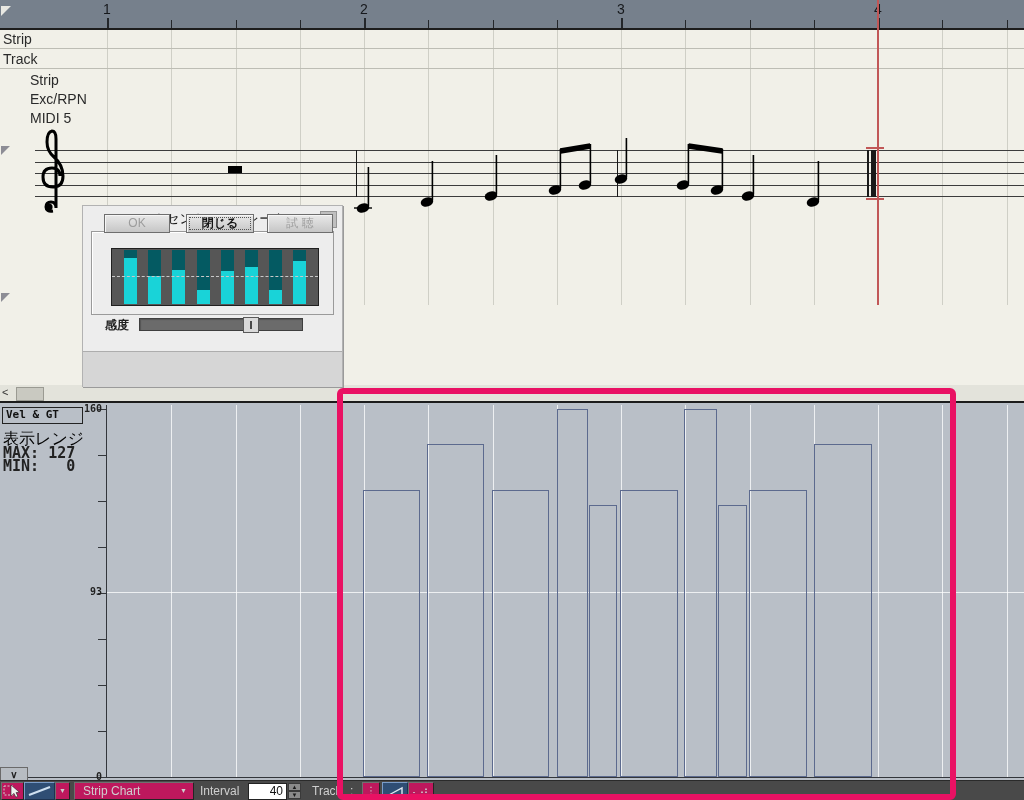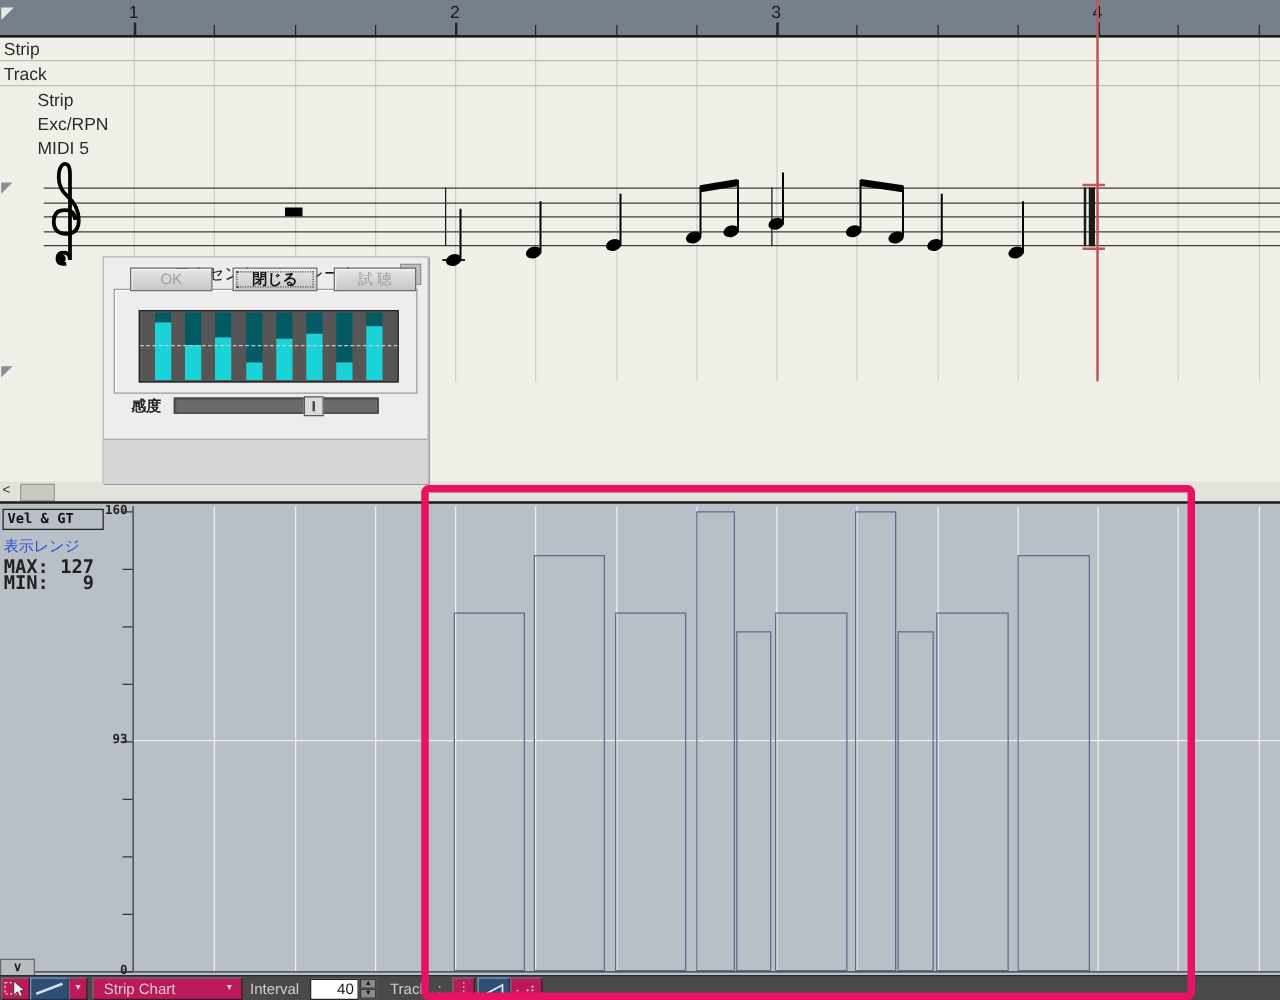--- a/index.html
+++ b/index.html
@@ -57,21 +57,21 @@
   #axis-v{position:absolute;left:106px;top:2px;width:1px;height:372px;background:#33363b;}
   #axis-h0{position:absolute;left:0px;top:374px;width:1024px;height:1px;background:#33363b;}
   .cgridv{position:absolute;top:2px;width:1px;height:372px;background:rgba(255,255,255,0.75);}
   .cgridh{position:absolute;left:107px;width:917px;height:1px;background:rgba(255,255,255,0.75);}
   .ytick{position:absolute;width:8px;height:1px;left:98px;background:#33363b;}
   .ylab{position:absolute;width:24px;text-align:right;font-size:10px;font-weight:bold;color:#222;
         font-family:"DejaVu Sans Mono",monospace;}
   .vbar{position:absolute;border:1.5px solid #5c6a8e;box-sizing:border-box;background:transparent;}
   #velgt-box{position:absolute;left:2px;top:4px;width:76px;height:15px;border:1px solid #222;
              font-size:11px;font-weight:bold;color:#111;padding-left:3px;line-height:14px;}
-  .rangelbl{position:absolute;left:3px;font-size:12px;color:#1d4ed8;font-family:Liberation Serif, serif;}
+  .rangelbl{position:absolute;left:3px;font-size:16px;color:#000000;font-family:Liberation Serif, serif;}
   .rangemono{position:absolute;left:3px;font-size:15px;font-weight:bold;color:#222;white-space:pre;}
   #chevron{position:absolute;left:0;top:364px;width:26px;height:15px;background:#b7bcc2;border:1px solid #6a6a6a;
            text-align:center;font-size:10px;font-weight:bold;color:#222;line-height:14px;}
   
   #toolbar{position:absolute;left:0;top:780px;width:1024px;height:20px;background:#494949;border-top:1px solid #2a2a2a;
            color:#cfcfcf;font-size:12px;}
   .tbtn{position:absolute;top:1px;height:16px;background:#be185d;border:1px solid;border-color:#707070 #242424 #242424 #707070;box-sizing:content-box;}
   .tbtn.blue{background:#2f4e74;border-color:#7a9cc8 #1d3350 #1d3350 #7a9cc8;}
   .tlabel{position:absolute;top:3px;color:#cfcfcf;}
   #spinbox{position:absolute;left:248px;top:2px;width:34px;height:15px;background:#fff;border:1px solid #222;
@@ -289,21 +289,21 @@
         <div class="ytick" style="top: 282px;"></div>
         <div class="ytick" style="top: 328px;"></div>
         <div class="ytick" style="top: 374px;"></div>
         <div class="ylab" style="left: 78px; top: 0px;">160</div>
         <div class="ylab" style="left: 78px; top: 182.6px;">93</div>
         <div class="ylab" style="left: 78px; top: 368px;">0</div>
       </div>
     <div id="velgt-box" class="mono">Vel &amp; GT</div>
     <div class="rangelbl" style="top:26px;">表示レンジ</div>
     <div class="rangemono mono" style="top:41px;">MAX: 127</div>
-    <div class="rangemono mono" style="top:54px;">MIN:   9</div>
+    <div class="rangemono mono" style="top:54px;">MIN:   0</div>
     <div id="chevron">∨</div>
   </div>
 
   <div id="toolbar">
     <div class="tbtn" style="left:1px;width:21px;">
       <svg width="21" height="16" viewBox="0 0 21 16">
         <rect x="2" y="3" width="9" height="9" fill="none" stroke="#cfcfcf" stroke-width="1" stroke-dasharray="2 1.5"></rect>
         <path d="M9 2 L9 13 L12 10.4 L13.8 14.2 L15.8 13.2 L14.1 9.6 L17.4 9.2 Z" fill="#f0f0f0" stroke="#222" stroke-width="0.6"></path>
       </svg>
     </div>

